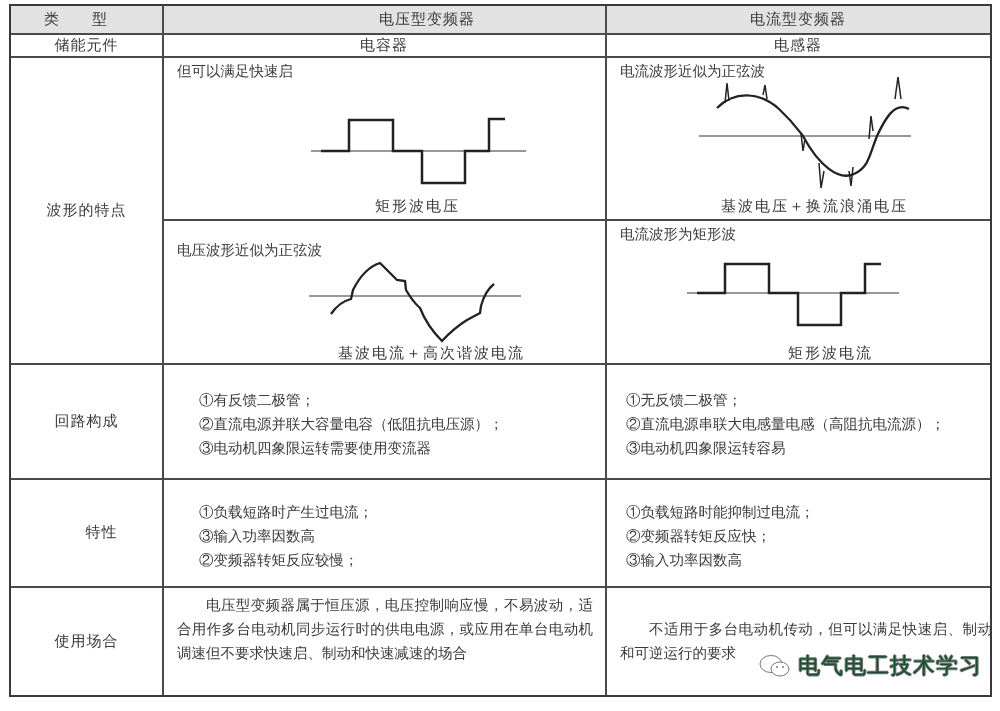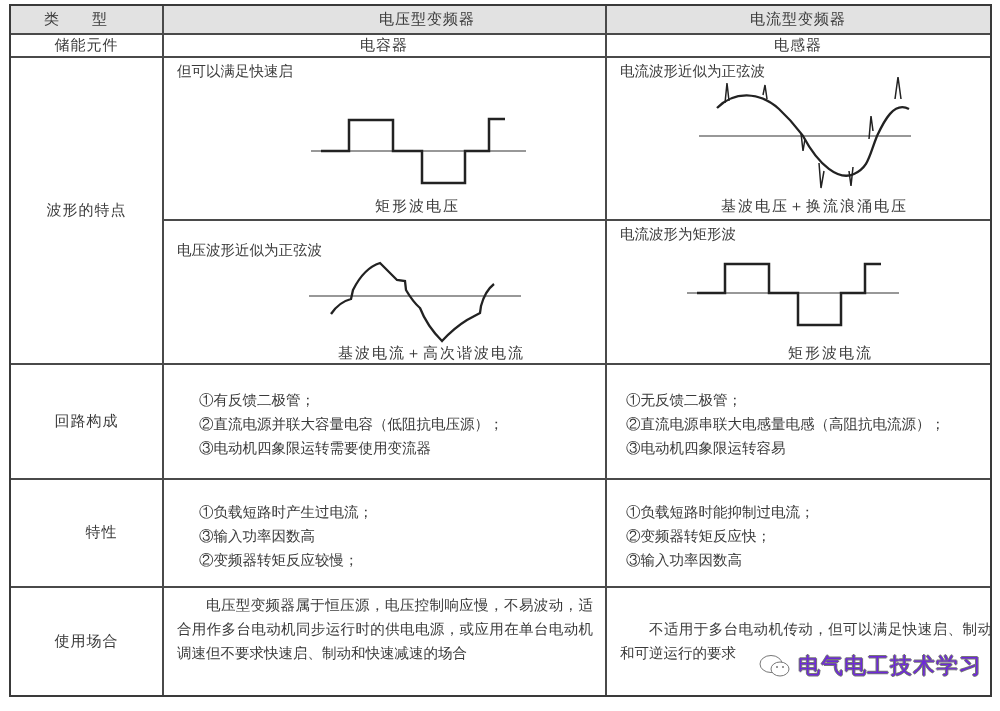--- a/index.html
+++ b/index.html
@@ -11,21 +11,21 @@
   .hline { position:absolute; background:#4a4a4a; height:1.5px; }
   .vline { position:absolute; background:#4a4a4a; width:1.5px; }
   .hdr-bg { position:absolute; left:0; top:0; width:100%; height:27px; background:#e2e2e2; }
   .center { display:flex; align-items:center; justify-content:center; text-align:center; }
   .t15 { font-size:15px; letter-spacing:1px; }
   .t14 { font-size:14.5px; }
   .list { font-size:14.5px; line-height:24px; }
   .para { font-size:14.5px; line-height:24px; text-align:justify; }
   .caption { position:absolute; font-size:15px; letter-spacing:2px; }
   .wm { position:absolute; right:18px; top:651px; font-family:"DejaVu Sans","Liberation Sans",sans-serif;
-        font-size:22px; color:#6d28d9; letter-spacing:1px;
+        font-size:22px; color:#14532d; letter-spacing:1px;
         text-shadow:-1px 0 #777,1px 0 #777,0 -1px #777,0 1px #777; display:flex; align-items:center; gap:6px; }
   svg { position:absolute; overflow:visible; }
 </style>
 </head>
 <body>
 
 <div class="tbl">
   <div class="hdr-bg"></div>
 
   <div class="vline" style="left:151px;top:0;height:689px;"></div>

